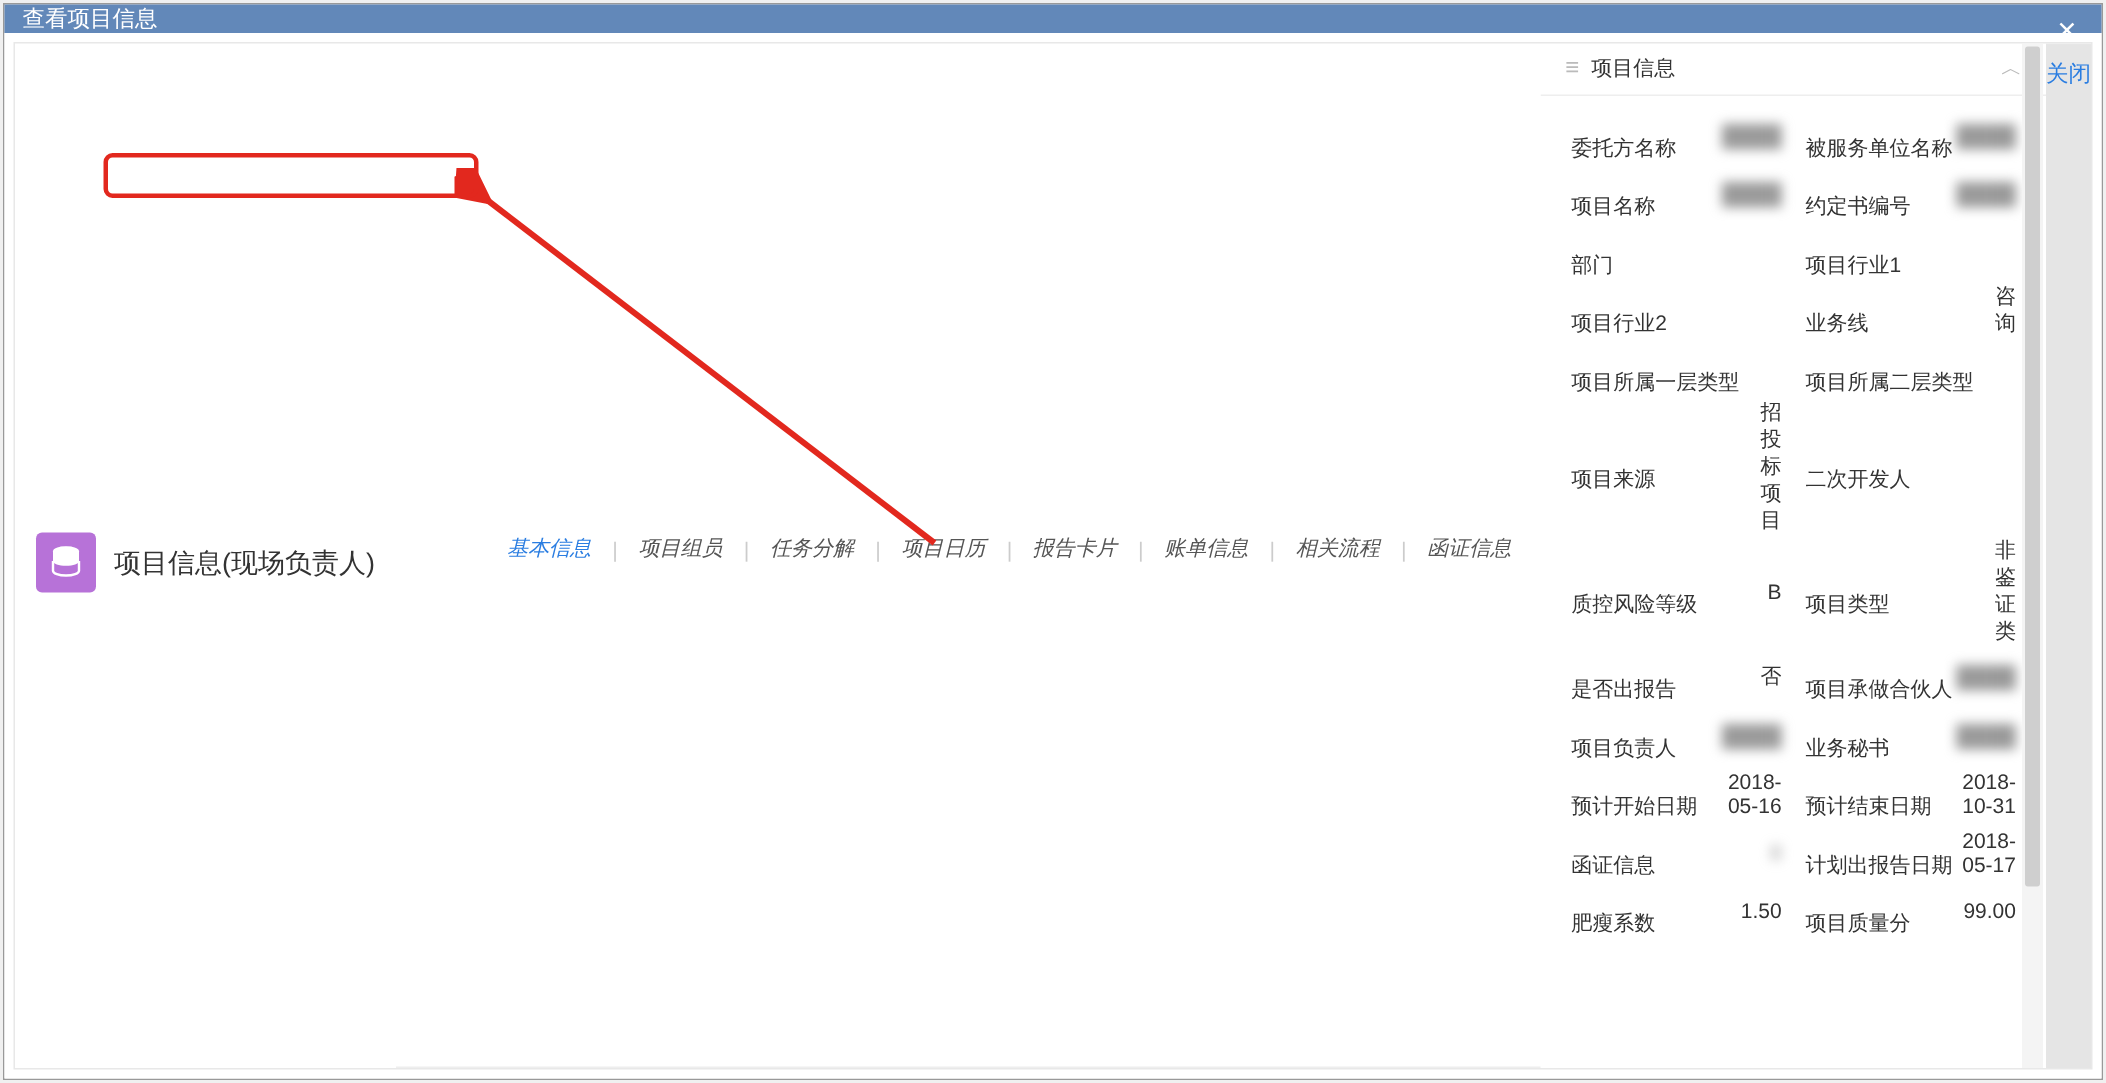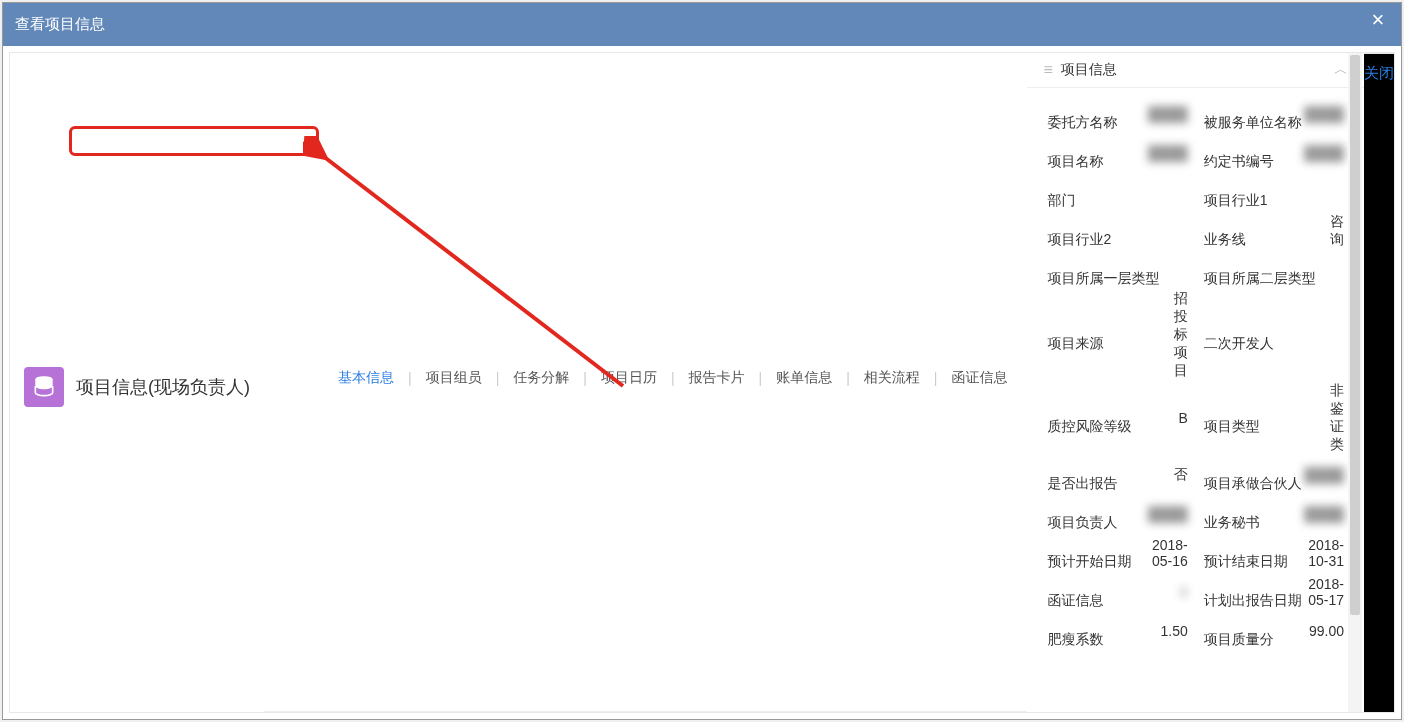--- a/index.html
+++ b/index.html
@@ -17,21 +17,21 @@
     position: absolute;
     top: 2px; left: 2px; right: 2px; bottom: 2px;
     background: #fff;
     border: 1px solid #999;
     display: flex;
     flex-direction: column;
   }
   .titlebar {
     background: #6288b9;
     color: #fff;
-    height: 43px;
+    height: 19px;
     display: flex;
     align-items: center;
     padding: 0 12px;
     font-size: 15px;
     position: relative;
   }
   .titlebar .close {
     position: absolute;
     right: 10px;
     top: 4px;
@@ -72,20 +72,21 @@
     font-size: 18px;
     color: #333;
   }
   .tabs-row {
     display: flex;
     align-items: center;
     padding: 0 14px 8px 68px;
     gap: 0;
     font-size: 14px;
     border-bottom: 1px solid #eee;
+    font-style: italic;
   }
   .tab-item {
     padding: 2px 6px;
     color: #555;
     cursor: pointer;
     white-space: nowrap;
   }
   .tab-item.active { color: #2a7de1; }
   .tab-sep {
     color: #ccc;
@@ -152,21 +153,21 @@
     font-size: 14px;
   }
   .blur { filter: blur(4px); color:#999;}
   .footer {
     border-top: 1px solid #e6e6e6;
     text-align: center;
     padding: 10px 0;
     color: #2a7de1;
     font-size: 15px;
     cursor: pointer;
-    background:#000000;
+    background:#e5e5e5;
   }
   
   .scrollbar {
     position: absolute;
     right: 2px; top: 0; bottom: 0;
     width: 14px;
     background: #f4f4f4;
   }
   .scrollbar-thumb {
     position: absolute;

